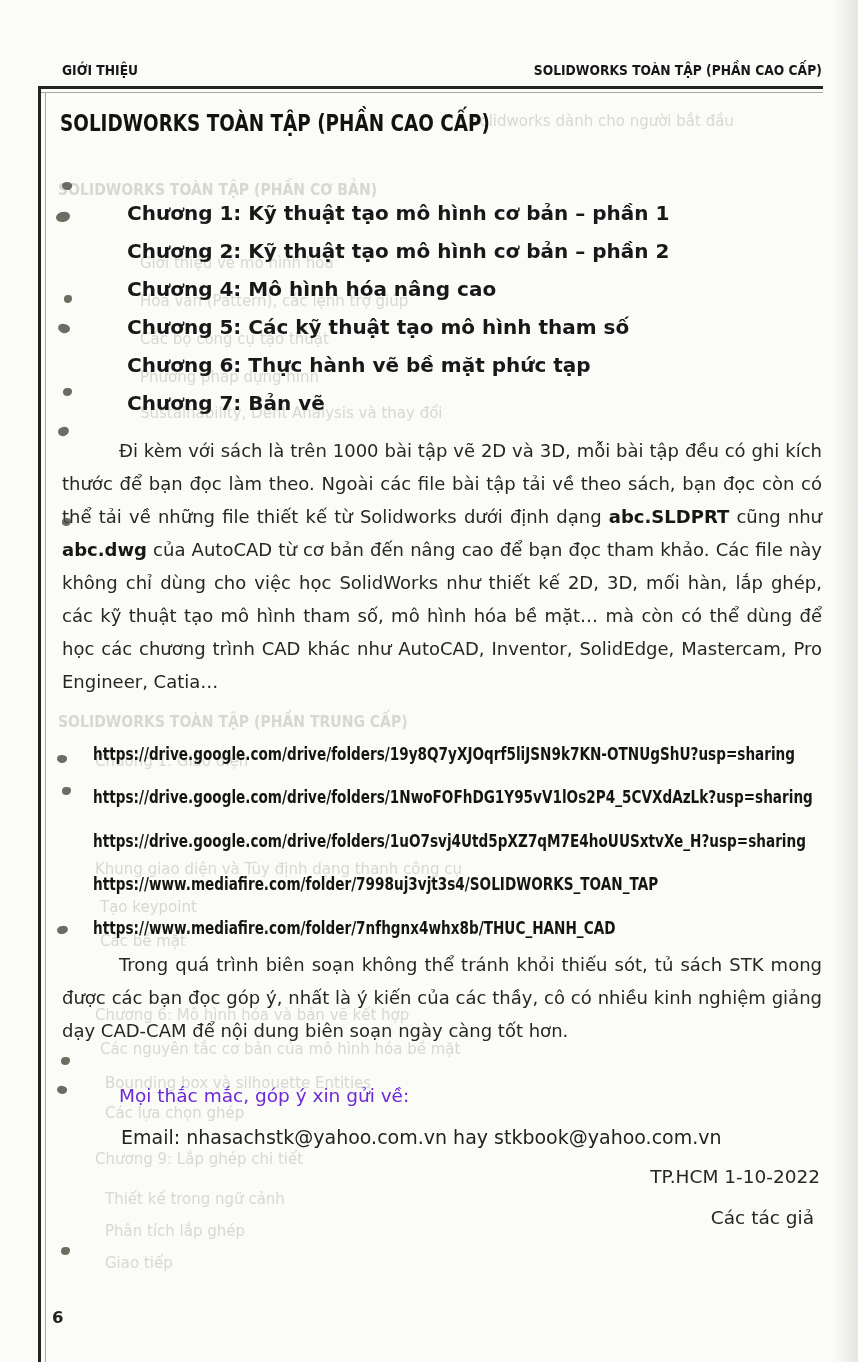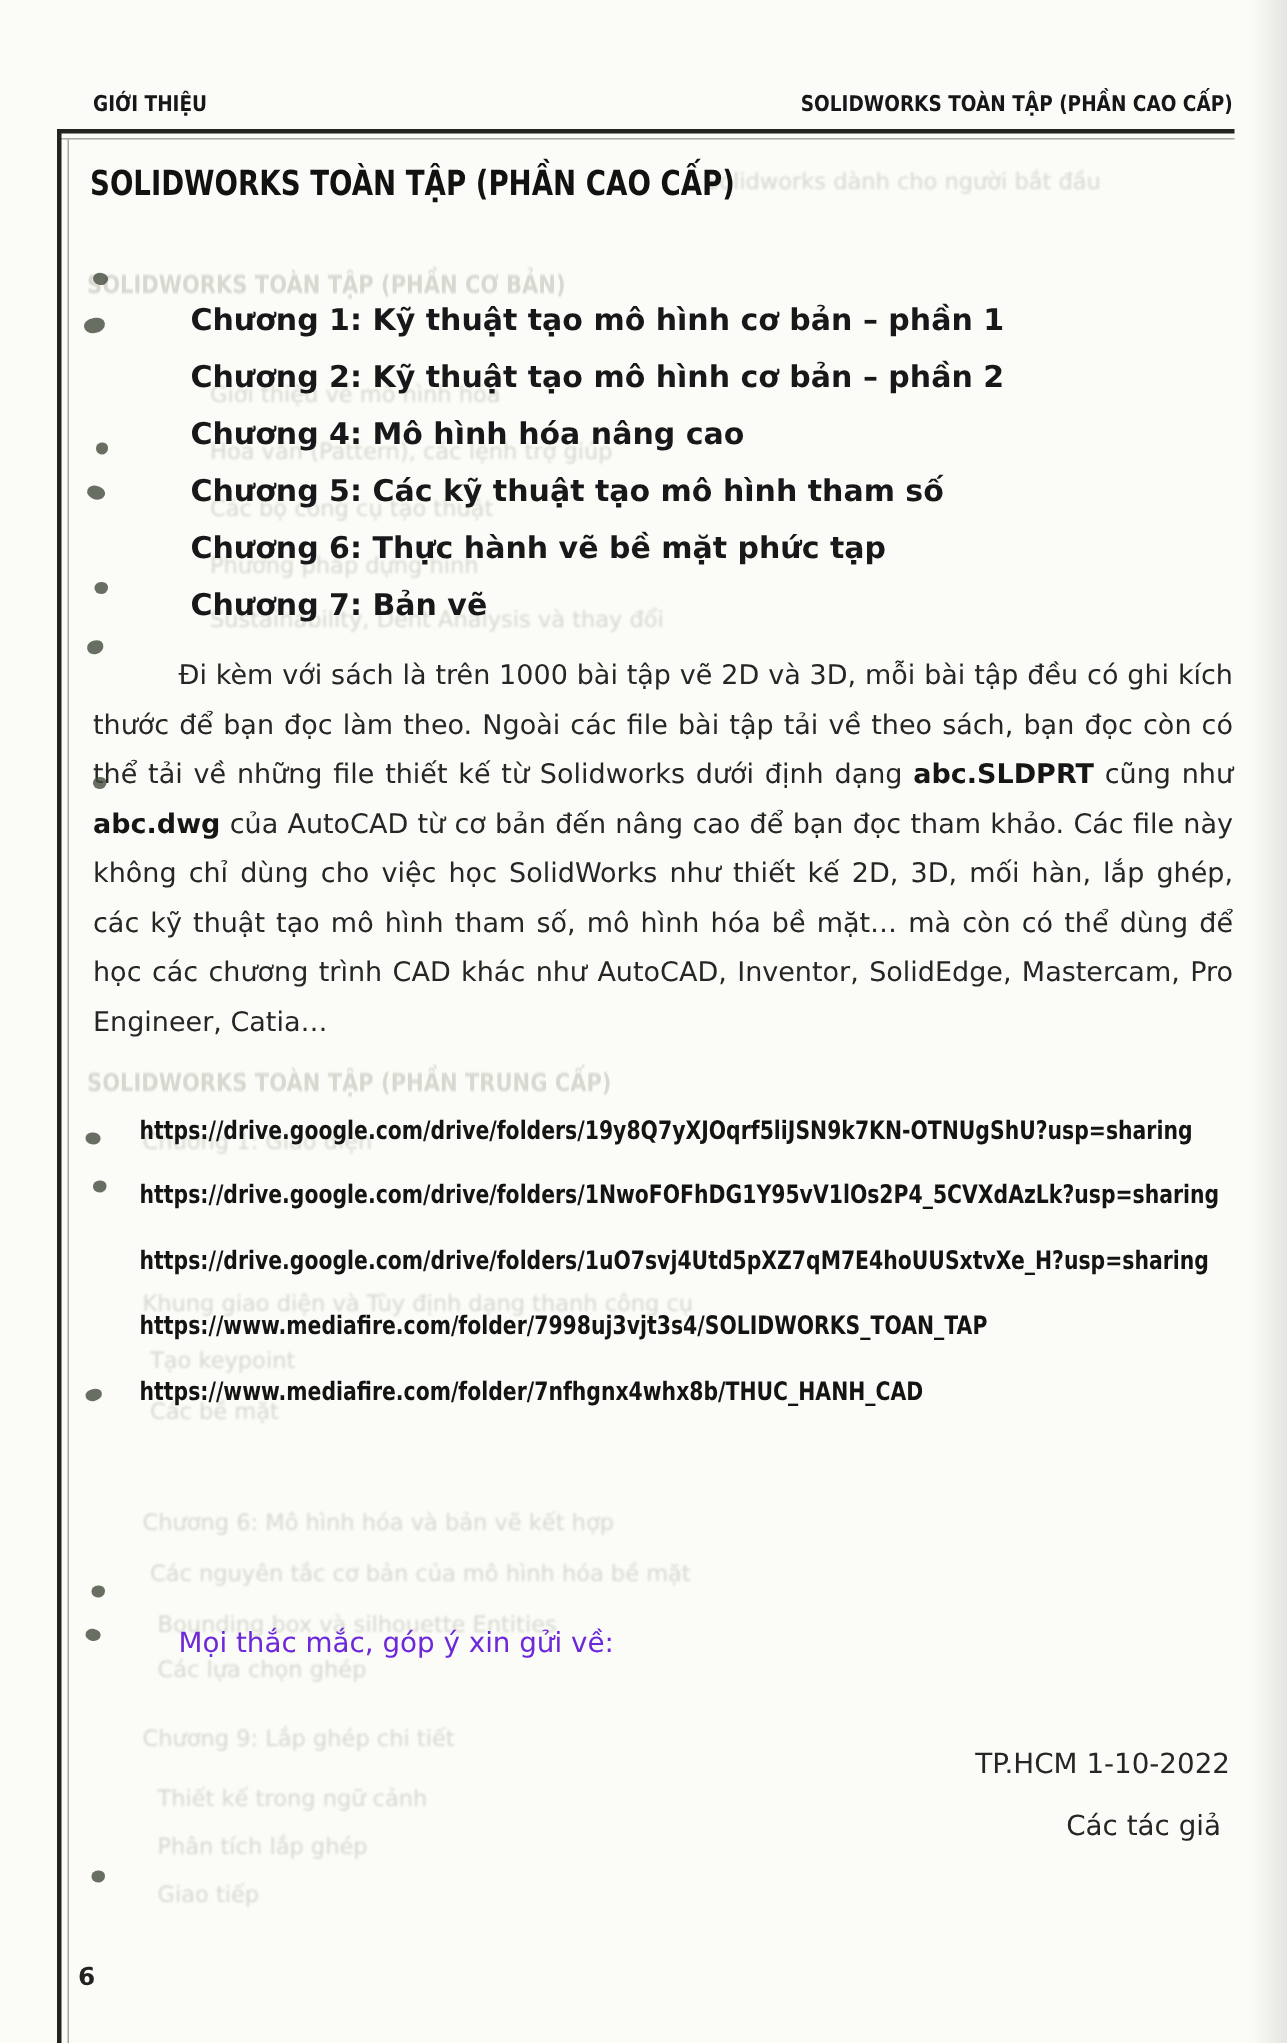--- a/index.html
+++ b/index.html
@@ -103,22 +103,24 @@
         <span class="link-text">https://drive.google.com/drive/folders/1uO7svj4Utd5pXZ7qM7E4hoUUSxtvXe_H?usp=sharing</span>
       </div>
     <div class="link-line">
         <span class="link-text">https://www.mediafire.com/folder/7998uj3vjt3s4/SOLIDWORKS_TOAN_TAP</span>
       </div>
     <div class="link-line">
         <span class="link-text">https://www.mediafire.com/folder/7nfhgnx4whx8b/THUC_HANH_CAD</span>
       </div>
   </div>
 
+  <p class="para" id="para2">Trong quá trình biên soạn không thể tránh khỏi thiếu sót, tủ sách STK mong được các bạn đọc góp ý, nhất là ý kiến của các thầy, cô có nhiều kinh nghiệm giảng dạy CAD-CAM để nội dung biên soạn ngày càng tốt hơn.</p>
 
   <div class="contact">Mọi thắc mắc, góp ý xin gửi về:</div>
+  <div class="email"><span>Email: </span><span>nhasachstk@yahoo.com.vn</span><span> hay </span><span>stkbook@yahoo.com.vn</span></div>
 
   <div class="place">TP.HCM 1-10-2022</div>
   <div class="sig">Các tác giả</div>
   <div class="pagenum">6</div>
 
   <div class="smudge" style="left:62px;top:182px;width:10px;height:8px;transform:rotate(12deg)"></div>
   <div class="smudge" style="left:56px;top:212px;width:14px;height:10px;transform:rotate(-8deg)"></div>
   <div class="smudge" style="left:64px;top:295px;width:8px;height:8px"></div>
   <div class="smudge" style="left:58px;top:324px;width:12px;height:9px;transform:rotate(20deg)"></div>
   <div class="smudge" style="left:63px;top:388px;width:9px;height:8px"></div>

